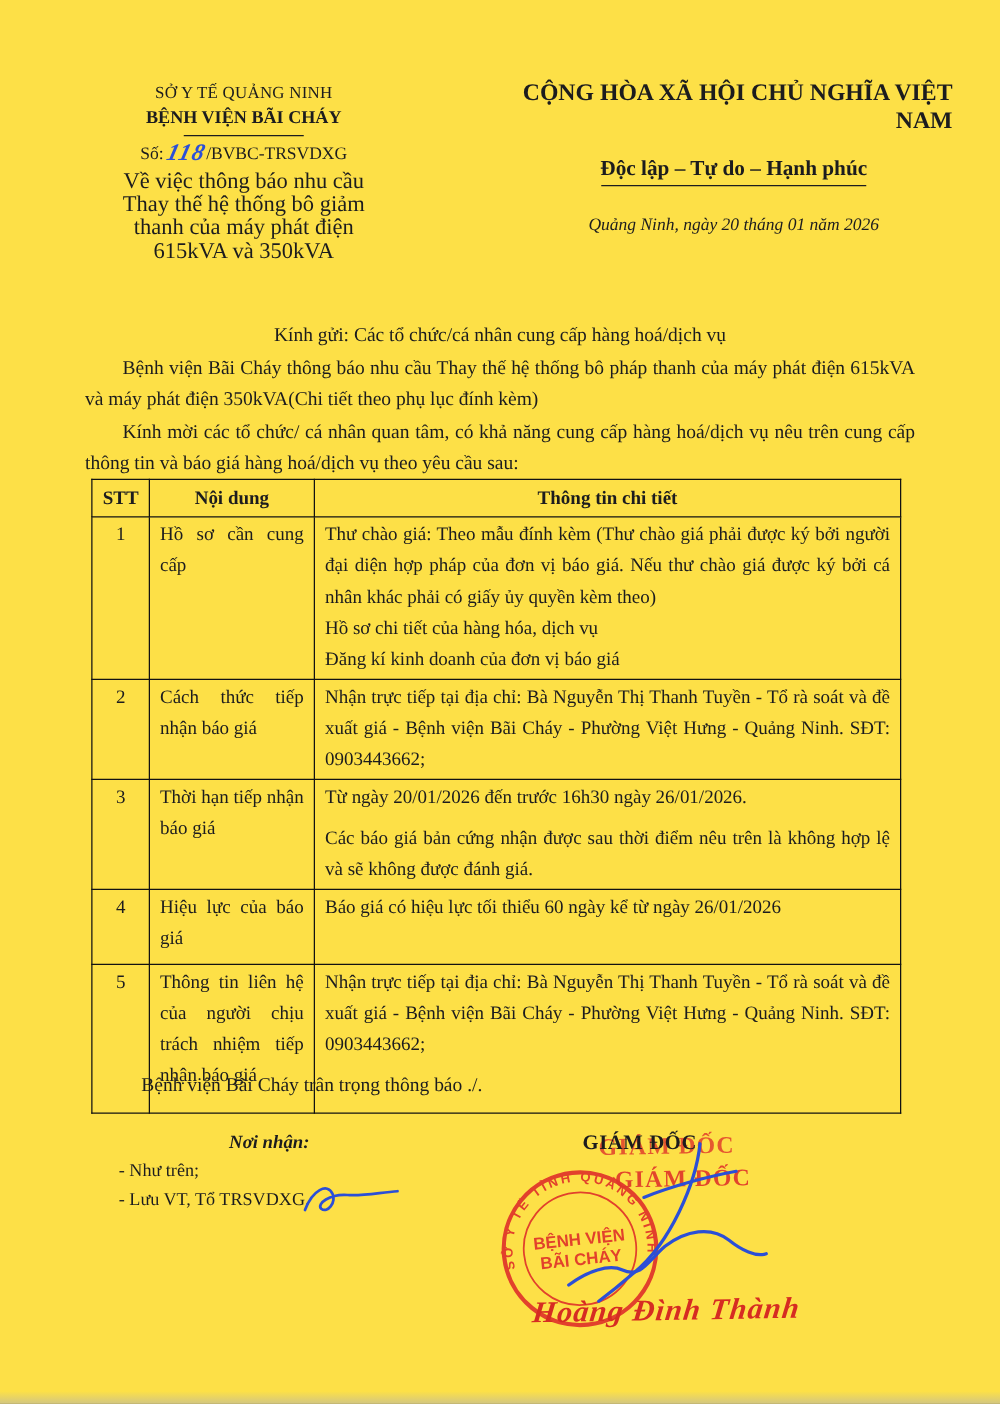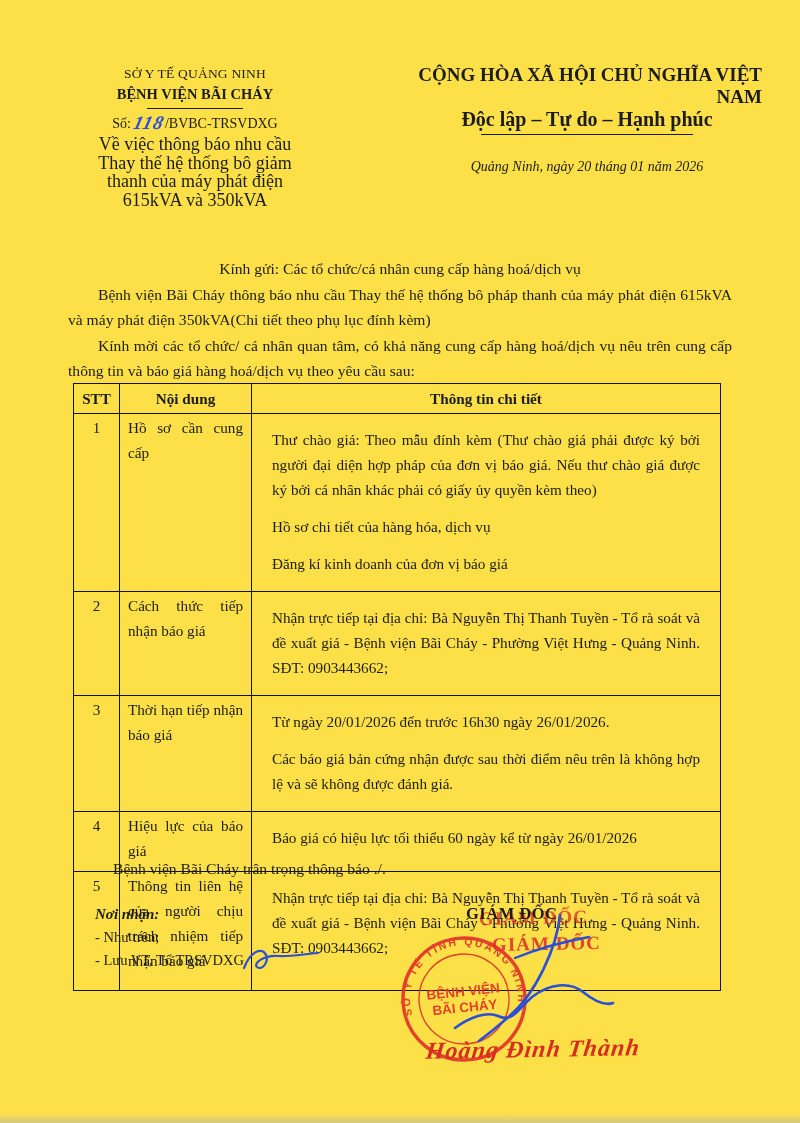--- a/index.html
+++ b/index.html
@@ -15,45 +15,45 @@
   .hdr-left .org{font-size:14.5px;font-weight:bold;margin-top:2px;}
   .hdr-left .org-rule{width:96px;border-top:1.6px solid #1c1c1e;margin:4px auto 3px;}
   .hdr-left .so-line{font-size:14px;}
   .hand-num{
     color:#2b4fd7;font-size:19px;font-style:italic;font-weight:bold;
     display:inline-block;transform:skewX(-14deg) translateY(1px);letter-spacing:1px;
   }
   .hdr-left .subject{font-size:18px;line-height:18.5px;margin-top:2px;}
   .hdr-right{position:absolute;left:412px;top:64px;width:350px;text-align:center;}
   .hdr-right .nat1{font-size:19px;font-weight:bold;text-align:right;}
-  .hdr-right .nat2{font-size:20px;font-weight:bold;margin-top:0;}
+  .hdr-right .nat2{font-size:17px;font-weight:bold;margin-top:17px;}
   .hdr-right .nat-rule{width:212px;border-top:1.6px solid #1c1c1e;margin:3px auto 0;}
   .hdr-right .date{font-size:14px;font-style:italic;margin-top:24px;}
   
   .body-text{position:absolute;left:68px;top:256px;width:664px;font-size:15.6px;line-height:25.5px;}
   .salutation{text-align:center;}
   .para{text-align:justify;text-indent:30px;}
   
   table.req{
     position:absolute;left:73px;top:383px;width:648px;
     border-collapse:collapse;font-size:15.2px;line-height:25px;table-layout:fixed;
   }
   table.req td,table.req th{
     border:1.6px solid #121212;vertical-align:top;padding:1px 8px 3px;
   }
   table.req th{font-weight:bold;text-align:center;padding:2px 4px;height:24px;vertical-align:middle;}
   td.stt{text-align:center;}
   td.nd{text-align:justify;}
   td.ct{text-align:justify;}
-  td.ct p{margin:12px;}
+  td.ct p{margin:0;}
   td.ct p.gap{margin-top:8px;}
   
   .closing{position:absolute;left:113px;top:860px;font-size:15.6px;}
   .noinhan{position:absolute;left:95px;top:903px;font-size:14.5px;line-height:23px;}
-  .noinhan .label{font-weight:bold;font-style:italic;font-size:15px;}
+  .noinhan .label{font-weight:bold;font-style:italic;font-size:15px;text-align:right;}
   .sig-title{position:absolute;left:466px;top:904px;font-size:16.5px;font-weight:bold;letter-spacing:.5px;z-index:4;}
   .stamp-red{position:absolute;color:#e0352a;font-weight:bold;font-size:19px;letter-spacing:1px;white-space:nowrap;}
   .stamp-red.l1{left:479px;top:907px;opacity:.8;transform:rotate(-1deg);z-index:2;}
   .stamp-red.l2{left:492px;top:933px;opacity:.9;transform:rotate(-1deg);z-index:2;}
   .seal{position:absolute;left:398px;top:933px;width:132px;height:132px;z-index:3;opacity:.93;transform:rotate(-6deg);}
   .signature-svg{position:absolute;left:415px;top:900px;width:210px;height:150px;z-index:5;}
   .scribble-svg{position:absolute;left:238px;top:942px;width:85px;height:40px;}
   .sig-name{
     position:absolute;left:405px;top:1036px;width:256px;text-align:center;z-index:6;
     color:#d62c22;font-size:24px;font-weight:bold;font-style:italic;letter-spacing:1px;

